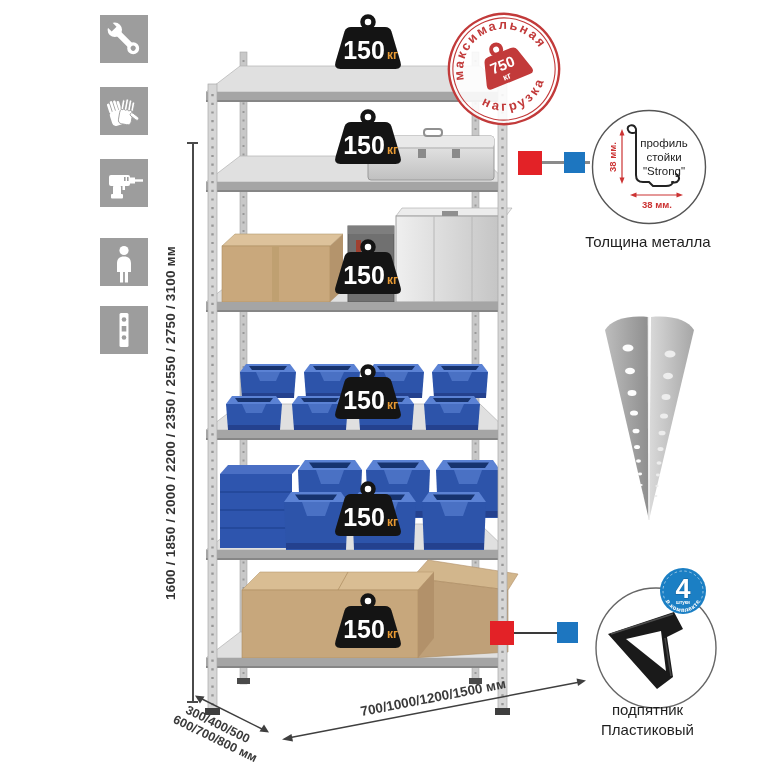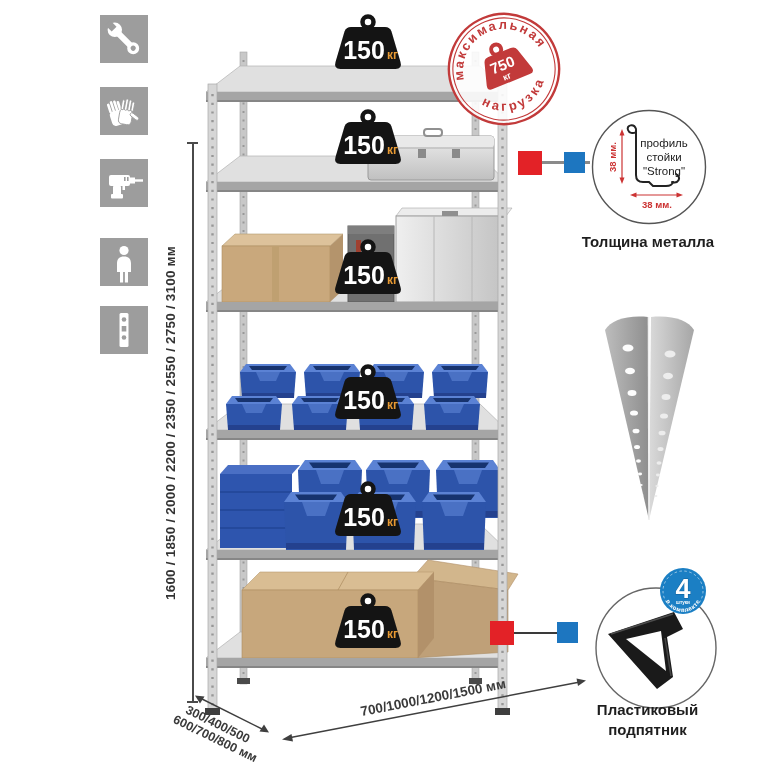--- a/index.html
+++ b/index.html
@@ -15,21 +15,21 @@
           letter-spacing:.2px;white-space:nowrap;}
   .wbadge{position:absolute;width:96px;height:60px;}
   .wb-num{fill:#fff;font-size:25px;font-weight:bold;text-anchor:middle;}
   .wb-unit{fill:#e89a33;font-size:12px;font-weight:bold;}
   .st-arc{fill:#c23a3a;font-size:13px;font-weight:bold;letter-spacing:2px;}
   .st-arc-b{letter-spacing:3px;}
   .st-num{fill:#fff;font-size:15px;font-weight:bold;text-anchor:middle;}
   .st-unit{fill:#fff;font-size:9px;font-weight:bold;text-anchor:middle;}
   .p-lab{fill:#222;font-size:11.5px;text-anchor:middle;}
   .dim-v,.dim-h{fill:#c33;font-size:9.5px;font-weight:bold;text-anchor:middle;}
-  .caption{position:absolute;text-align:center;font-size:15px;font-weight:bold;
+  .caption{position:absolute;text-align:center;font-size:15px;font-weight:normal;
            color:#1e1e1e;line-height:1.3;}
   .msq{position:absolute;}
   .dim-lab{fill:#3a3a3a;font-size:12.5px;font-weight:bold;text-anchor:middle;}
   .dim-lab2{fill:#3a3a3a;font-size:13.5px;font-weight:bold;text-anchor:middle;}
   .b4{fill:#fff;stroke:#0e5e97;stroke-width:.8;paint-order:stroke;
       font-size:27px;font-weight:bold;text-anchor:middle;}
   .b4sub{fill:#fff;font-size:4.6px;font-weight:bold;text-anchor:middle;}
   .b4arc{fill:#fff;font-size:6px;font-weight:bold;letter-spacing:.6px;}
 </style>
 </head>
@@ -371,22 +371,22 @@
       <circle r="23" fill="#1b7fc4"></circle>
       <circle r="20" fill="none" stroke="rgba(255,255,255,.55)" stroke-width="1" stroke-dasharray="2.5 2.5"></circle>
       <text class="b4" x="0" y="7">4</text>
       <text class="b4sub" x="0" y="12.5">штуки</text>
       <path id="arcK" d="M -18 8 A 19 19 0 0 0 18 8" fill="none"></path>
       <text class="b4arc"><textPath href="#arcK" startOffset="50%" text-anchor="middle">в комплекте</textPath></text>
     </g>
   </svg>
 
   <div class="caption" style="left:570px;top:700px;width:155px">
+    <div>подпятник</div>
     <div>Пластиковый</div>
-    <div>подпятник</div>
   </div>
 
   <svg class="abs" style="left:160px;top:688px" width="135" height="77" viewBox="0 0 135 77">
     <line x1="40" y1="10" x2="104" y2="42" stroke="#3f3f3f" stroke-width="1.4"></line>
     <polygon points="35,7.5 44.5,8.5 40,15.5" fill="#3f3f3f"></polygon>
     <polygon points="109,44.5 99.5,43.5 104,36.5" fill="#3f3f3f"></polygon>
     <g transform="translate(56,40) rotate(26)">
       <text class="dim-lab" x="0" y="0">300/400/500</text>
       <text class="dim-lab" x="4" y="14">600/700/800 мм</text>
     </g>

